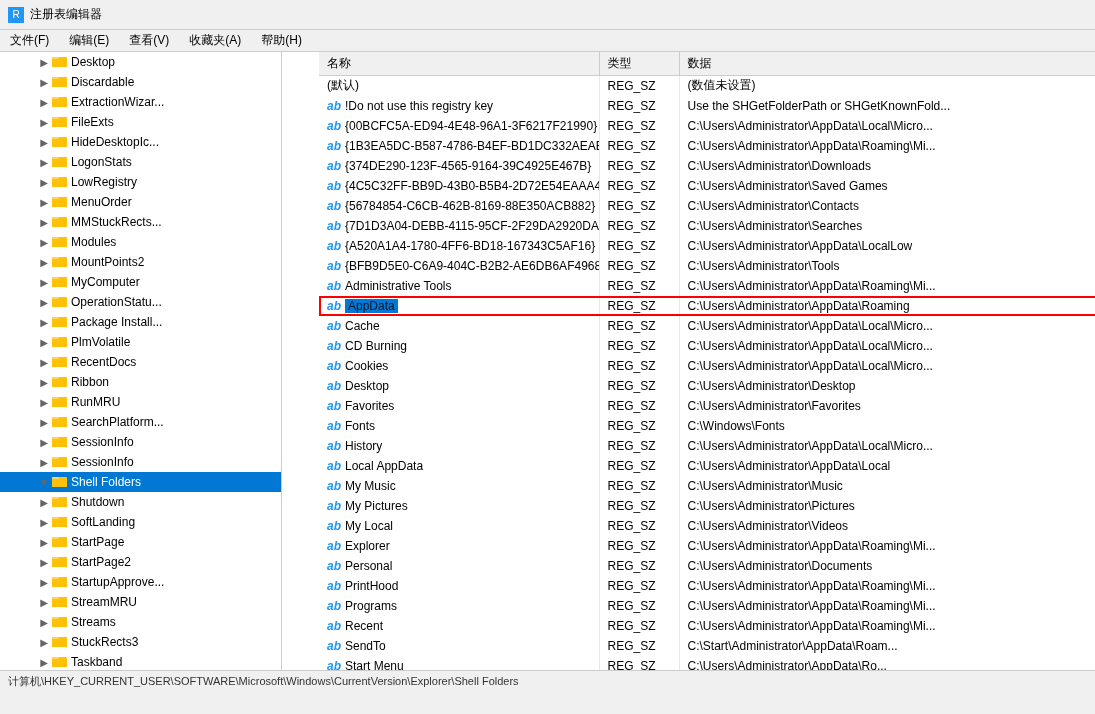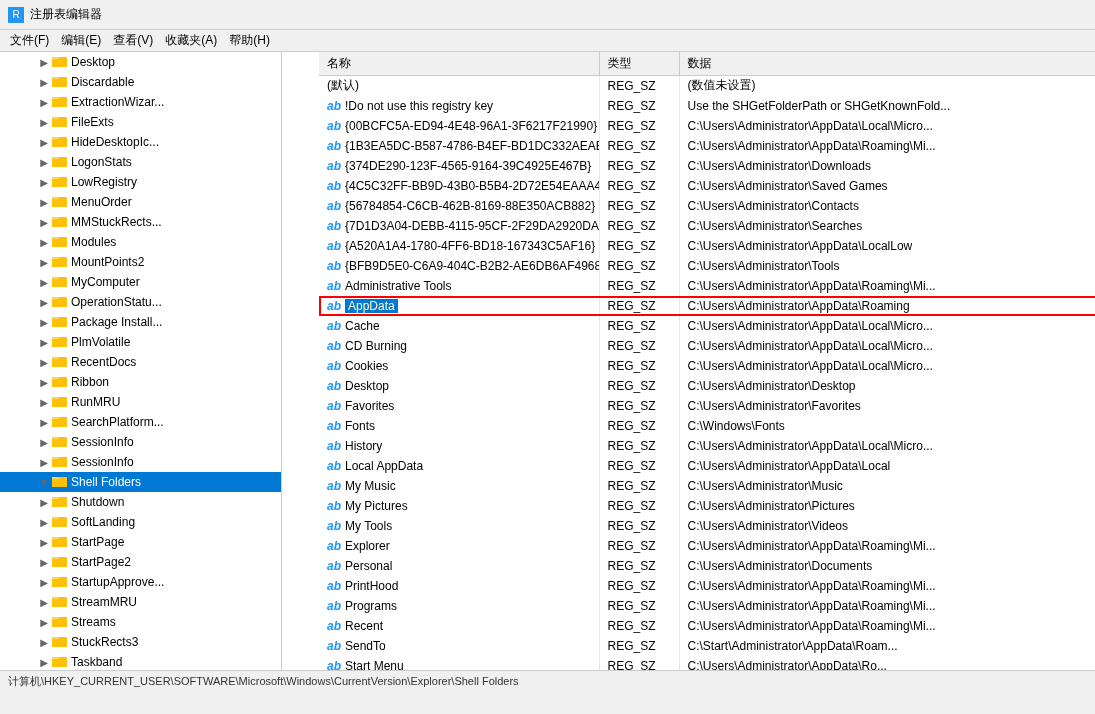--- a/index.html
+++ b/index.html
@@ -31,20 +31,21 @@
       line-height: 16px;
       color: white;
     }
     .menu-bar {
       background: #f0f0f0;
       height: 22px;
       display: flex;
       align-items: center;
       padding: 0 4px;
       border-bottom: 1px solid #ccc;
+      gap: 8px;
     }
     .menu-bar span {
       padding: 2px 6px;
       cursor: pointer;
       font-size: 12px;
     }
     .main-container {
       display: flex;
       flex-direction: column;
       height: calc(714px - 52px - 22px);
@@ -563,21 +564,21 @@
                   <span>Administrative Tools</span>
                 </div>
               </td>
               <td class="col-type">REG_SZ</td>
               <td class="col-data">C:\Users\Administrator\AppData\Roaming\Mi...</td>
             </tr>
             <tr style="outline: red solid 2px; outline-offset: -2px;">
               <td class="col-name">
                 <div class="name-cell">
                   <span class="ab-icon">ab</span>
-                  <span style="background: rgb(0, 120, 212); color: #fef9c3; padding: 0px 3px;">AppData</span>
+                  <span style="background: rgb(0, 120, 212); color: #0f172a; padding: 0px 3px;">AppData</span>
                 </div>
               </td>
               <td class="col-type">REG_SZ</td>
               <td class="col-data">C:\Users\Administrator\AppData\Roaming</td>
             </tr>
             <tr>
               <td class="col-name">
                 <div class="name-cell">
                   <span class="ab-icon">ab</span>
                   <span>Cache</span>
@@ -673,21 +674,21 @@
                   <span>My Pictures</span>
                 </div>
               </td>
               <td class="col-type">REG_SZ</td>
               <td class="col-data">C:\Users\Administrator\Pictures</td>
             </tr>
             <tr>
               <td class="col-name">
                 <div class="name-cell">
                   <span class="ab-icon">ab</span>
-                  <span>My Tools</span>
+                  <span>My Local</span>
                 </div>
               </td>
               <td class="col-type">REG_SZ</td>
               <td class="col-data">C:\Users\Administrator\Videos</td>
             </tr>
             <tr>
               <td class="col-name">
                 <div class="name-cell">
                   <span class="ab-icon">ab</span>
                   <span>Explorer</span>

